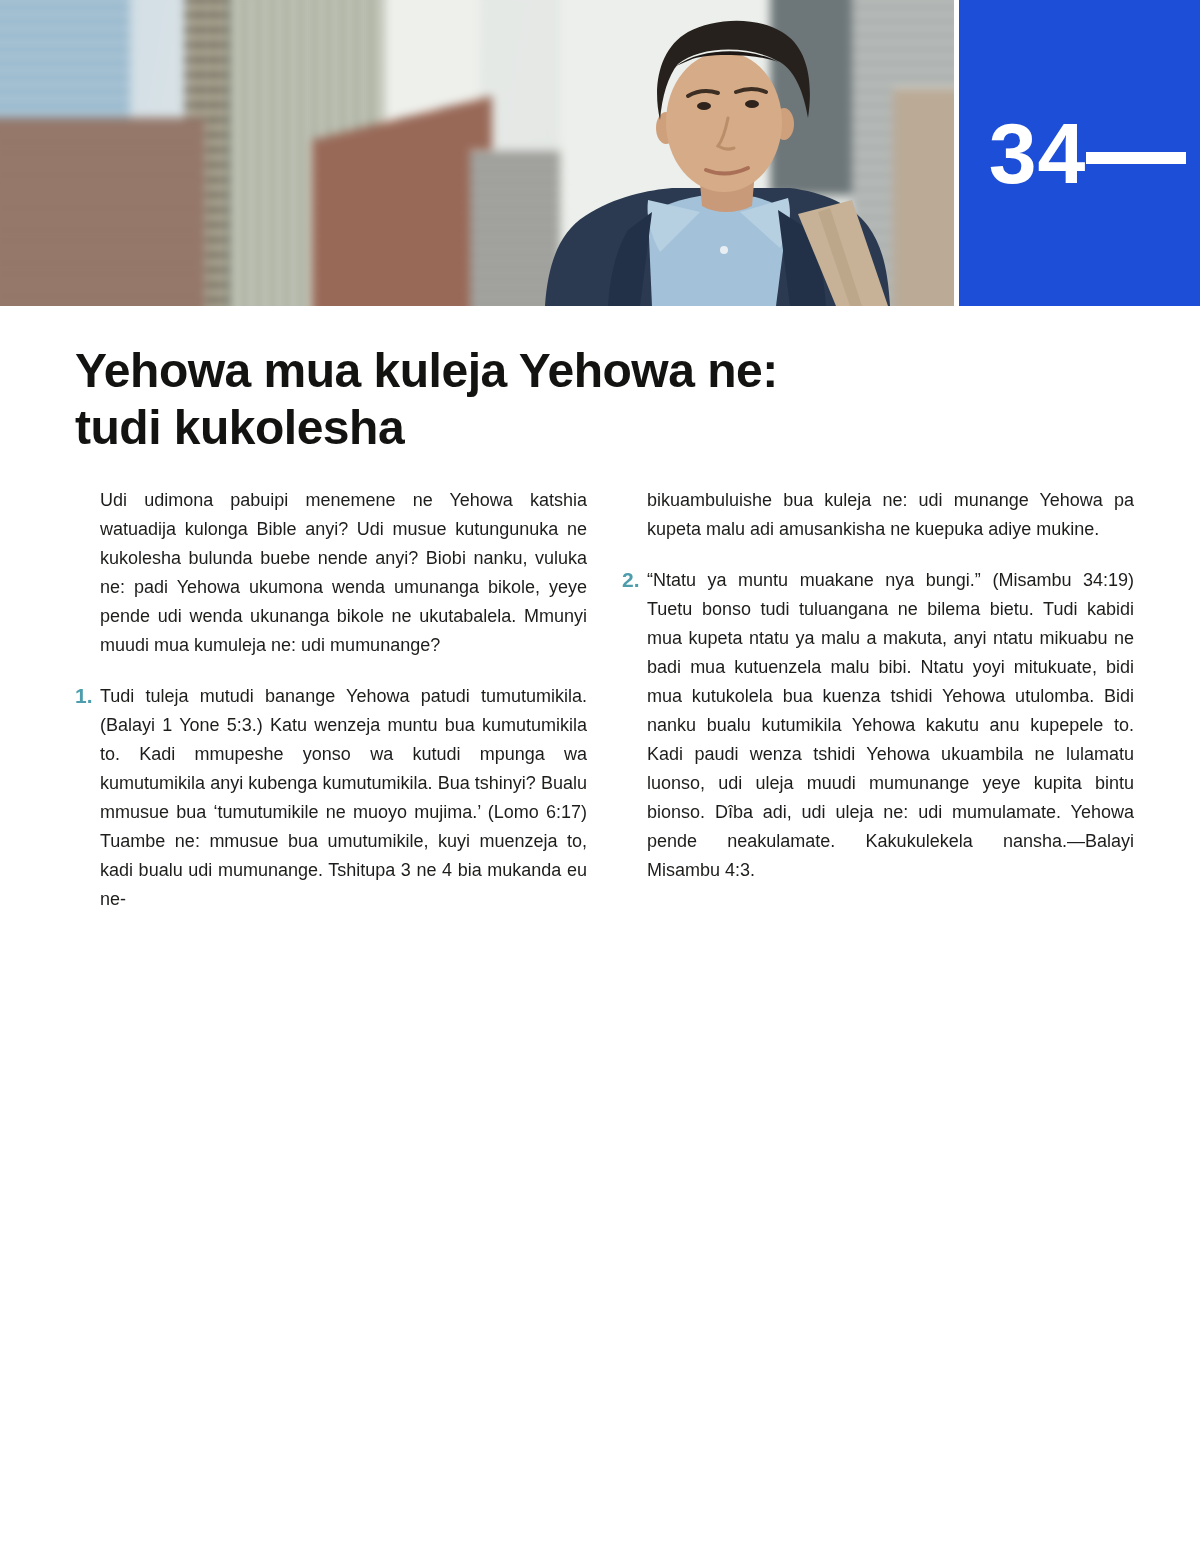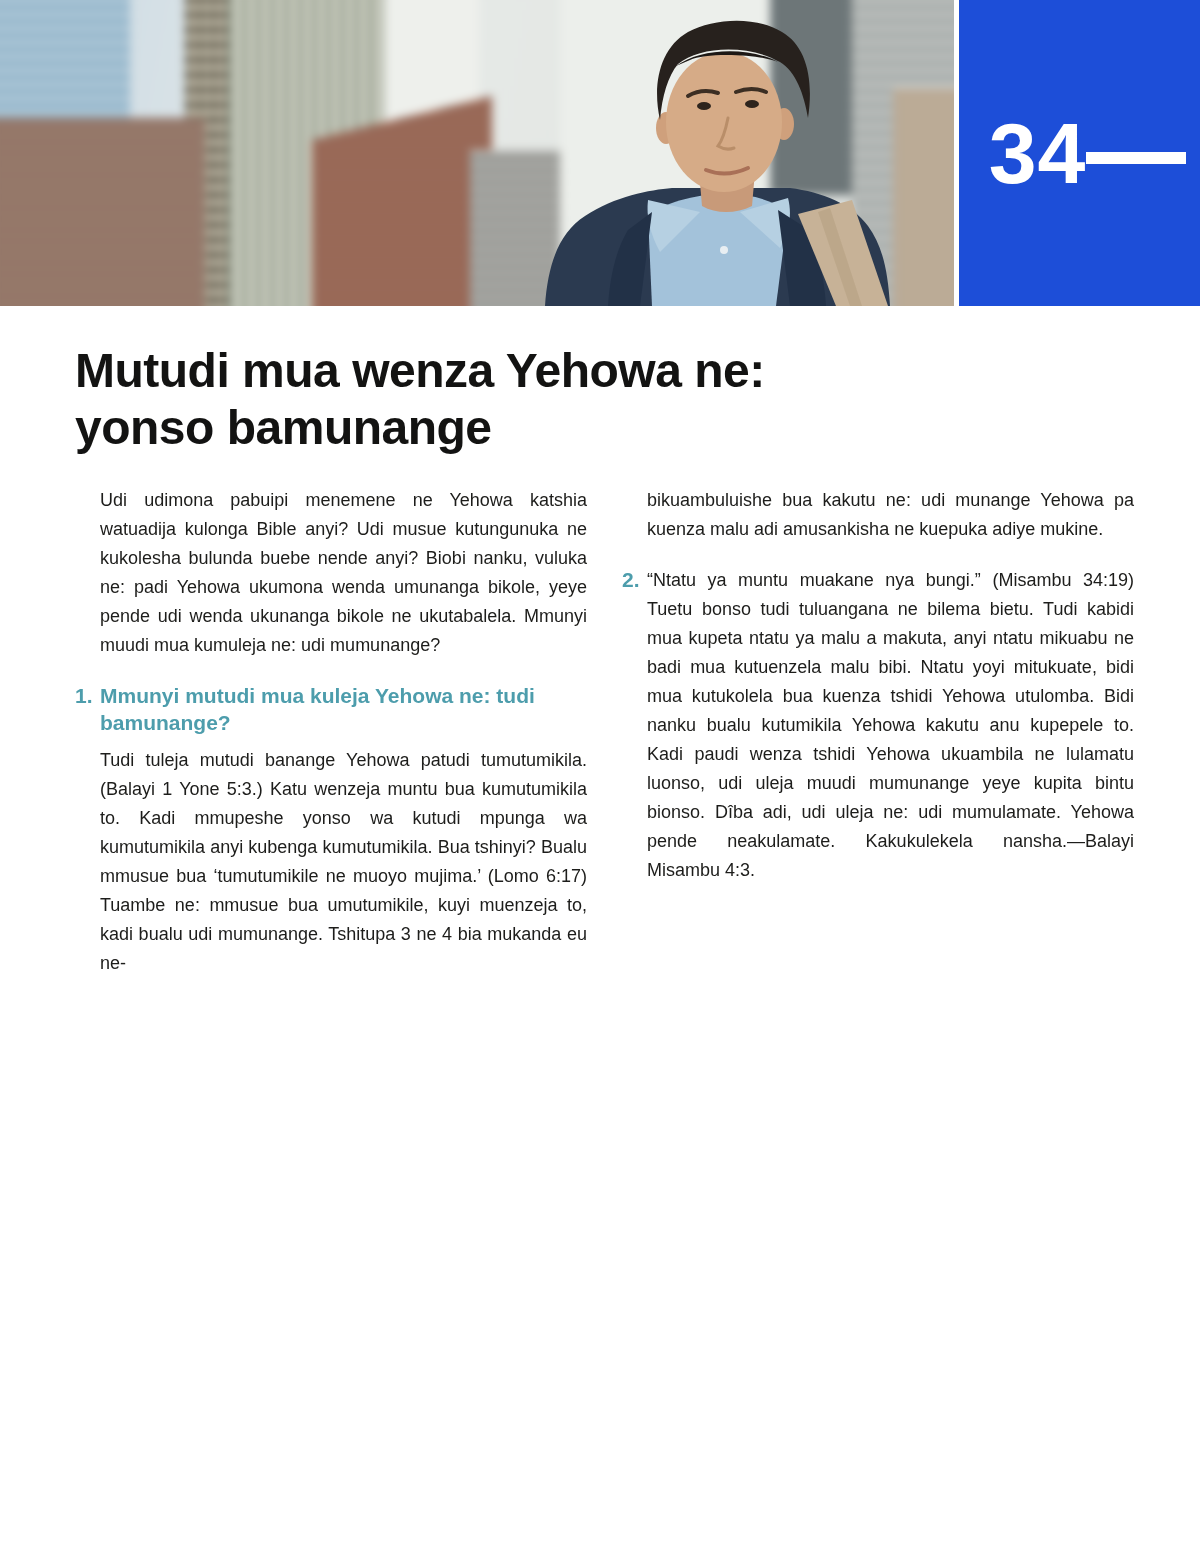--- a/index.html
+++ b/index.html
@@ -126,39 +126,38 @@
         </g>
       </svg>
     </div>
     <div class="lesson-box">
       <div class="lesson-num">34</div>
       <div class="lesson-underline"></div>
     </div>
   </div>
 
   <h1 class="title">
-    <span>Mutudi mua wenza Yehowa ne:</span><br>
-    <span>yonso bamunange</span>
+    <span>Yehowa mua kuleja Yehowa ne:</span><br>
+    <span>tudi kukolesha</span>
   </h1>
 
   <div class="columns">
 
     <div class="col">
       <p class="body first">Udi udimona pabuipi menemene ne Yehowa katshia watuadija kulonga Bible anyi? Udi musue kutungunuka ne kukolesha bulunda buebe nende anyi? Biobi nanku, vuluka ne: padi Yehowa ukumona wenda umunanga bikole, yeye pende udi wenda ukunanga bikole ne ukutabalela. Mmunyi muudi mua kumuleja ne: udi mumunange?</p>
 
       <h2 class="qhead">
         <span class="qnum">1.</span>
-        <span>Mmunyi mutudi mua kuleja Yehowa ne: tudi bamunange?</span>
       </h2>
 
       <p class="body"><span>Tudi tuleja mutudi banange Yehowa patudi tumutumikila. (Balayi 1 Yone 5:3.) Katu wenzeja muntu bua kumutumikila to. Kadi mmupeshe yonso wa kutudi mpunga wa kumutumikila anyi kubenga kumutumikila. Bua tshinyi? Bualu mmusue bua </span><b>‘tumutumikile ne muoyo mujima.’</b><span> (Lomo 6:17) Tuambe ne: mmusue bua umutumikile, kuyi muenzeja to, kadi bualu udi mumunange. Tshitupa 3 ne 4 bia mukanda eu ne-</span></p>
     </div>
 
     <div class="col">
-      <p class="body first">bikuambuluishe bua kakutu ne: udi munange Yehowa pa kuenza malu adi amusankisha ne kuepuka adiye mukine.</p>
+      <p class="body first">bikuambuluishe bua kuleja ne: udi munange Yehowa pa kupeta malu adi amusankisha ne kuepuka adiye mukine.</p>
 
       <h2 class="qhead">
         <span class="qnum">2.</span>
       </h2>
 
       <p class="body"><b>“Ntatu ya muntu muakane nya bungi.”</b><span> (Misambu 34:19) Tuetu bonso tudi tuluangana ne bilema bietu. Tudi kabidi mua kupeta ntatu ya malu a makuta, anyi ntatu mikuabu ne badi mua kutuenzela malu bibi. Ntatu yoyi mitukuate, bidi mua kutukolela bua kuenza tshidi Yehowa utulomba. Bidi nanku bualu kutumikila Yehowa kakutu anu kupepele to. Kadi paudi wenza tshidi Yehowa ukuambila ne lulamatu luonso, udi uleja muudi mumunange yeye kupita bintu bionso. Dîba adi, udi uleja ne: udi mumulamate. Yehowa pende neakulamate. Kakukulekela nansha.—Balayi Misambu 4:3.</span></p>
     </div>
 
   </div>
 </div>

